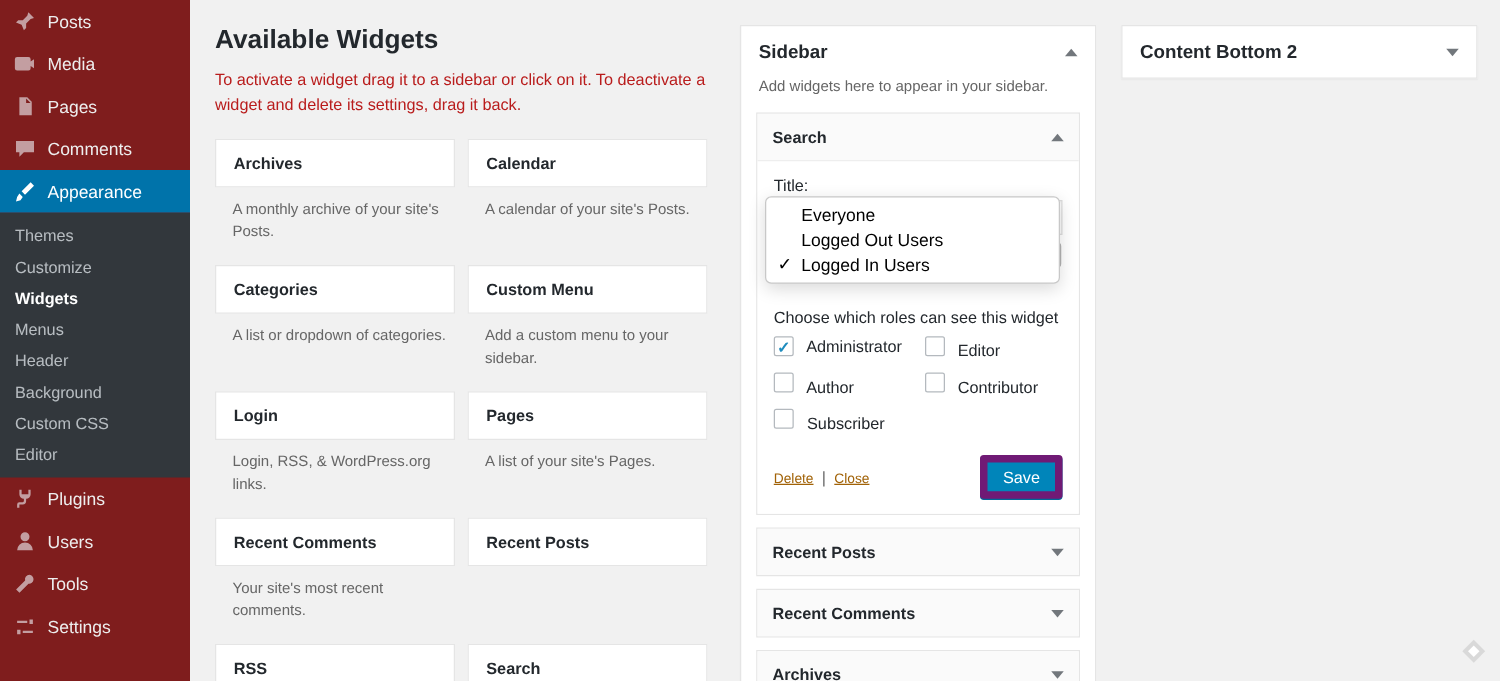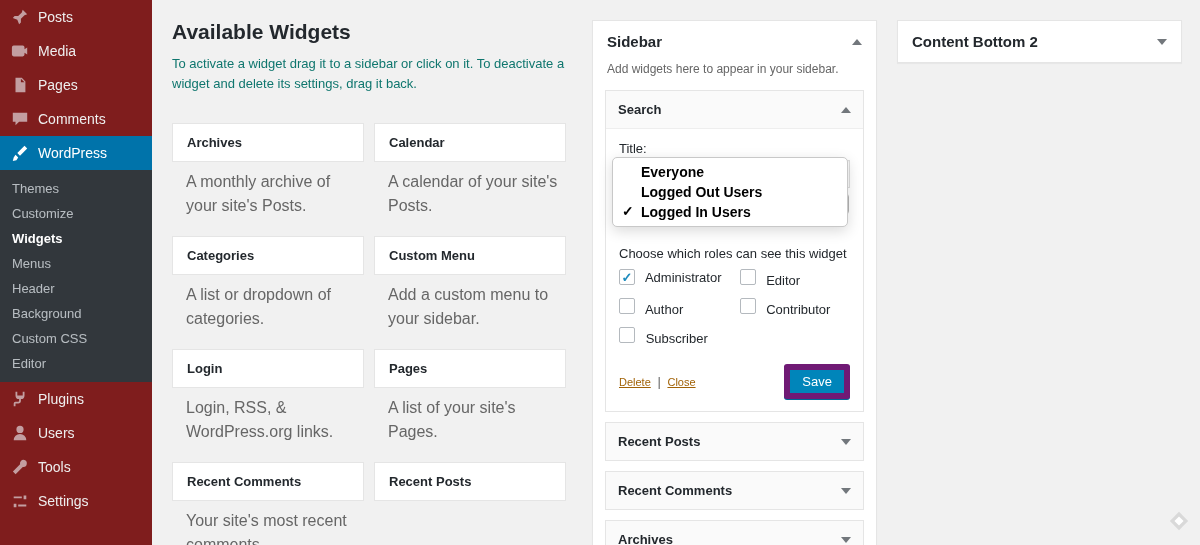--- a/index.html
+++ b/index.html
@@ -76,44 +76,44 @@
   .col-sidebar   { width: 285px; flex-shrink: 0; }
   .col-content   { width: 285px; flex-shrink: 0; }
 
   h2.section-title {
     font-size: 21px;
     font-weight: 600;
     color: #23282d;
     padding: 20px 0 10px 0;
   }
   p.section-help {
-    color: #0f766e;
-    font-size: 13px;
-    margin-bottom: 30px;
+    color: #b91c1c;
+    font-size: 13px;
+    margin-bottom: 18px;
     line-height: 1.5;
   }
 
   
   .widget-grid { display: flex; flex-wrap: wrap; gap: 10px; }
   .widget-chip {
     width: 192px;
     border: 1px solid #e5e5e5;
     background: #fff;
     cursor: grab;
   }
   .widget-chip-title {
     padding: 11px 14px;
     font-weight: 600;
     font-size: 13px;
     color: #23282d;
   }
   .widget-chip-desc {
     width: 192px;
     padding: 8px 2px 8px 14px;
-    font-size: 16px;
+    font-size: 12px;
     color: #666;
     line-height: 1.5;
   }
 
   
   .area-card {
     background: #fff;
     border: 1px solid #e5e5e5;
     margin-top: 20px;
     box-shadow: 0 1px 1px rgba(0,0,0,.04);
@@ -180,21 +180,20 @@
     position: absolute;
     top: 28px;
     left: 6px;
     background: #fff;
     border: 1px solid #c8c8c8;
     border-radius: 5px;
     box-shadow: 0 4px 14px rgba(0,0,0,.15);
     width: 236px;
     padding: 4px 0;
     z-index: 5;
-    font-weight: bold;
   }
   .visibility-popup .opt {
     padding: 2px 12px 2px 28px;
     font-size: 14px;
     color: #000;
     position: relative;
     cursor: pointer;
   }
   .visibility-popup .opt.selected::before {
     content: "✓";
@@ -319,21 +318,21 @@
         </svg>
     </span>
     <span>Comments</span>
   </div>
   <div class="menu-item current">
     <span class="icon-slot">
       <svg viewBox="0 0 20 20" width="18" height="18">
           <path d="M15 2l3 3-8 8-3-3zM5 12l3 3-2 3-4 1 1-4z"></path>
         </svg>
     </span>
-    <span>WordPress</span>
+    <span>Appearance</span>
     <span class="menu-arrow"></span>
   </div>
   <div class="submenu">
     <div class="sub-item">Themes</div>
     <div class="sub-item">Customize</div>
     <div class="sub-item current">Widgets</div>
     <div class="sub-item">Menus</div>
     <div class="sub-item">Header</div>
     <div class="sub-item">Background</div>
     <div class="sub-item">Custom CSS</div>

